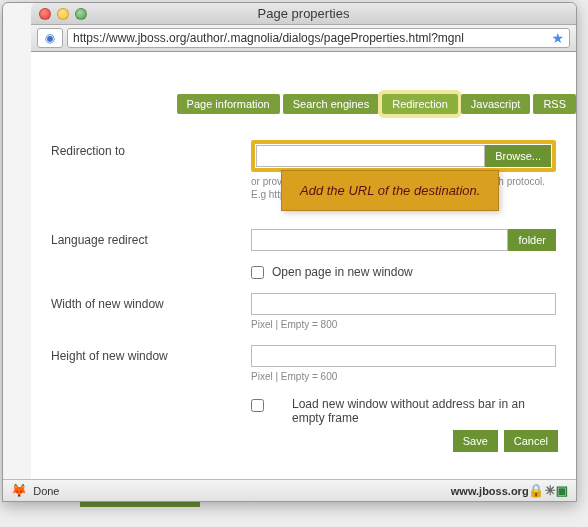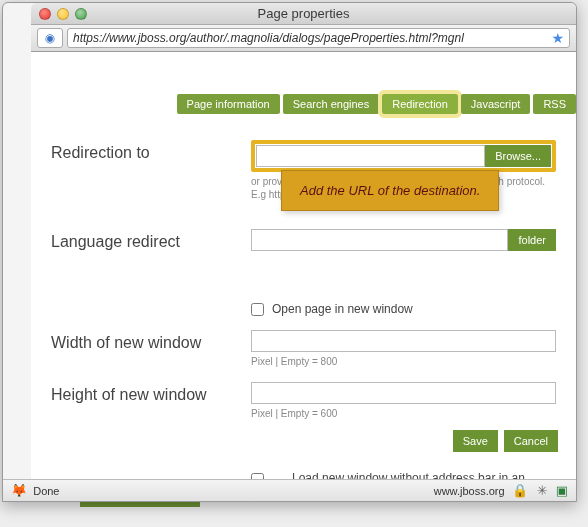--- a/index.html
+++ b/index.html
@@ -62,21 +62,21 @@
       background: #fff;
       border: 1px solid #aaa;
       border-radius: 3px;
       padding: 0 5px;
       font-size: 12px;
       color: #333;
       display: flex;
       align-items: center;
       position: relative;
     }
-    .addr-text { flex: 1; white-space: nowrap; overflow: hidden; font-style: italic; }
+    .addr-text { flex: 1; white-space: nowrap; overflow: hidden; }
     .star { color: #4b8ce6; font-size: 14px; margin-left: 4px; }
     .content {
       position: relative;
       background: #fff;
       height: 430px;
       padding-top: 50px;
     }
     .tabs {
       display: flex;
       justify-content: flex-end;
@@ -103,21 +103,21 @@
       padding: 0 20px;
     }
     .row {
       display: flex;
       margin-top: 14px;
       align-items: flex-start;
     }
     .label {
       width: 200px;
       color: #444;
-      font-size: 16px;
+      font-size: 12px;
       padding-top: 4px;
     }
     .field { flex: 1; position: relative; }
     .input-with-btn {
       display: flex;
     }
     .text-input {
       flex: 1;
       height: 22px;
       border: 1px solid #bbb;
@@ -153,21 +153,20 @@
       padding: 12px 18px;
       font-size: 13px;
       font-style: italic;
       box-shadow: 2px 2px 6px rgba(0,0,0,0.2);
       z-index: 10;
     }
     .checkbox-row {
       display: flex;
       align-items: center;
       gap: 8px;
-      margin-top: 37px;
     }
     .checkbox-row label { color: #444; font-size: 12px; }
     .actions {
       position: absolute;
       right: 18px;
       bottom: 30px;
       display: flex;
       gap: 6px;
       align-items: center;
     }
@@ -177,21 +176,21 @@
       height: 22px;
       background: linear-gradient(#f4f4f4, #e2e2e2);
       border-top: 1px solid #bbb;
       display: flex;
       align-items: center;
       padding: 0 8px;
       font-size: 11px;
       color: #333;
       gap: 6px;
     }
-    .statusbar .right { margin-left: auto; display: flex; align-items: center; gap: 8px; }
+    .statusbar .right { margin-left: auto; display: flex; align-items: center; gap: 0; font-weight: bold; }
     .bg-tab-strip {
       position: absolute;
       bottom: 0;
       left: 80px;
       background: #6b8f33;
       color: #e8f0d8;
       font-size: 11px;
       padding: 3px 8px;
       display: flex;
       gap: 4px;

